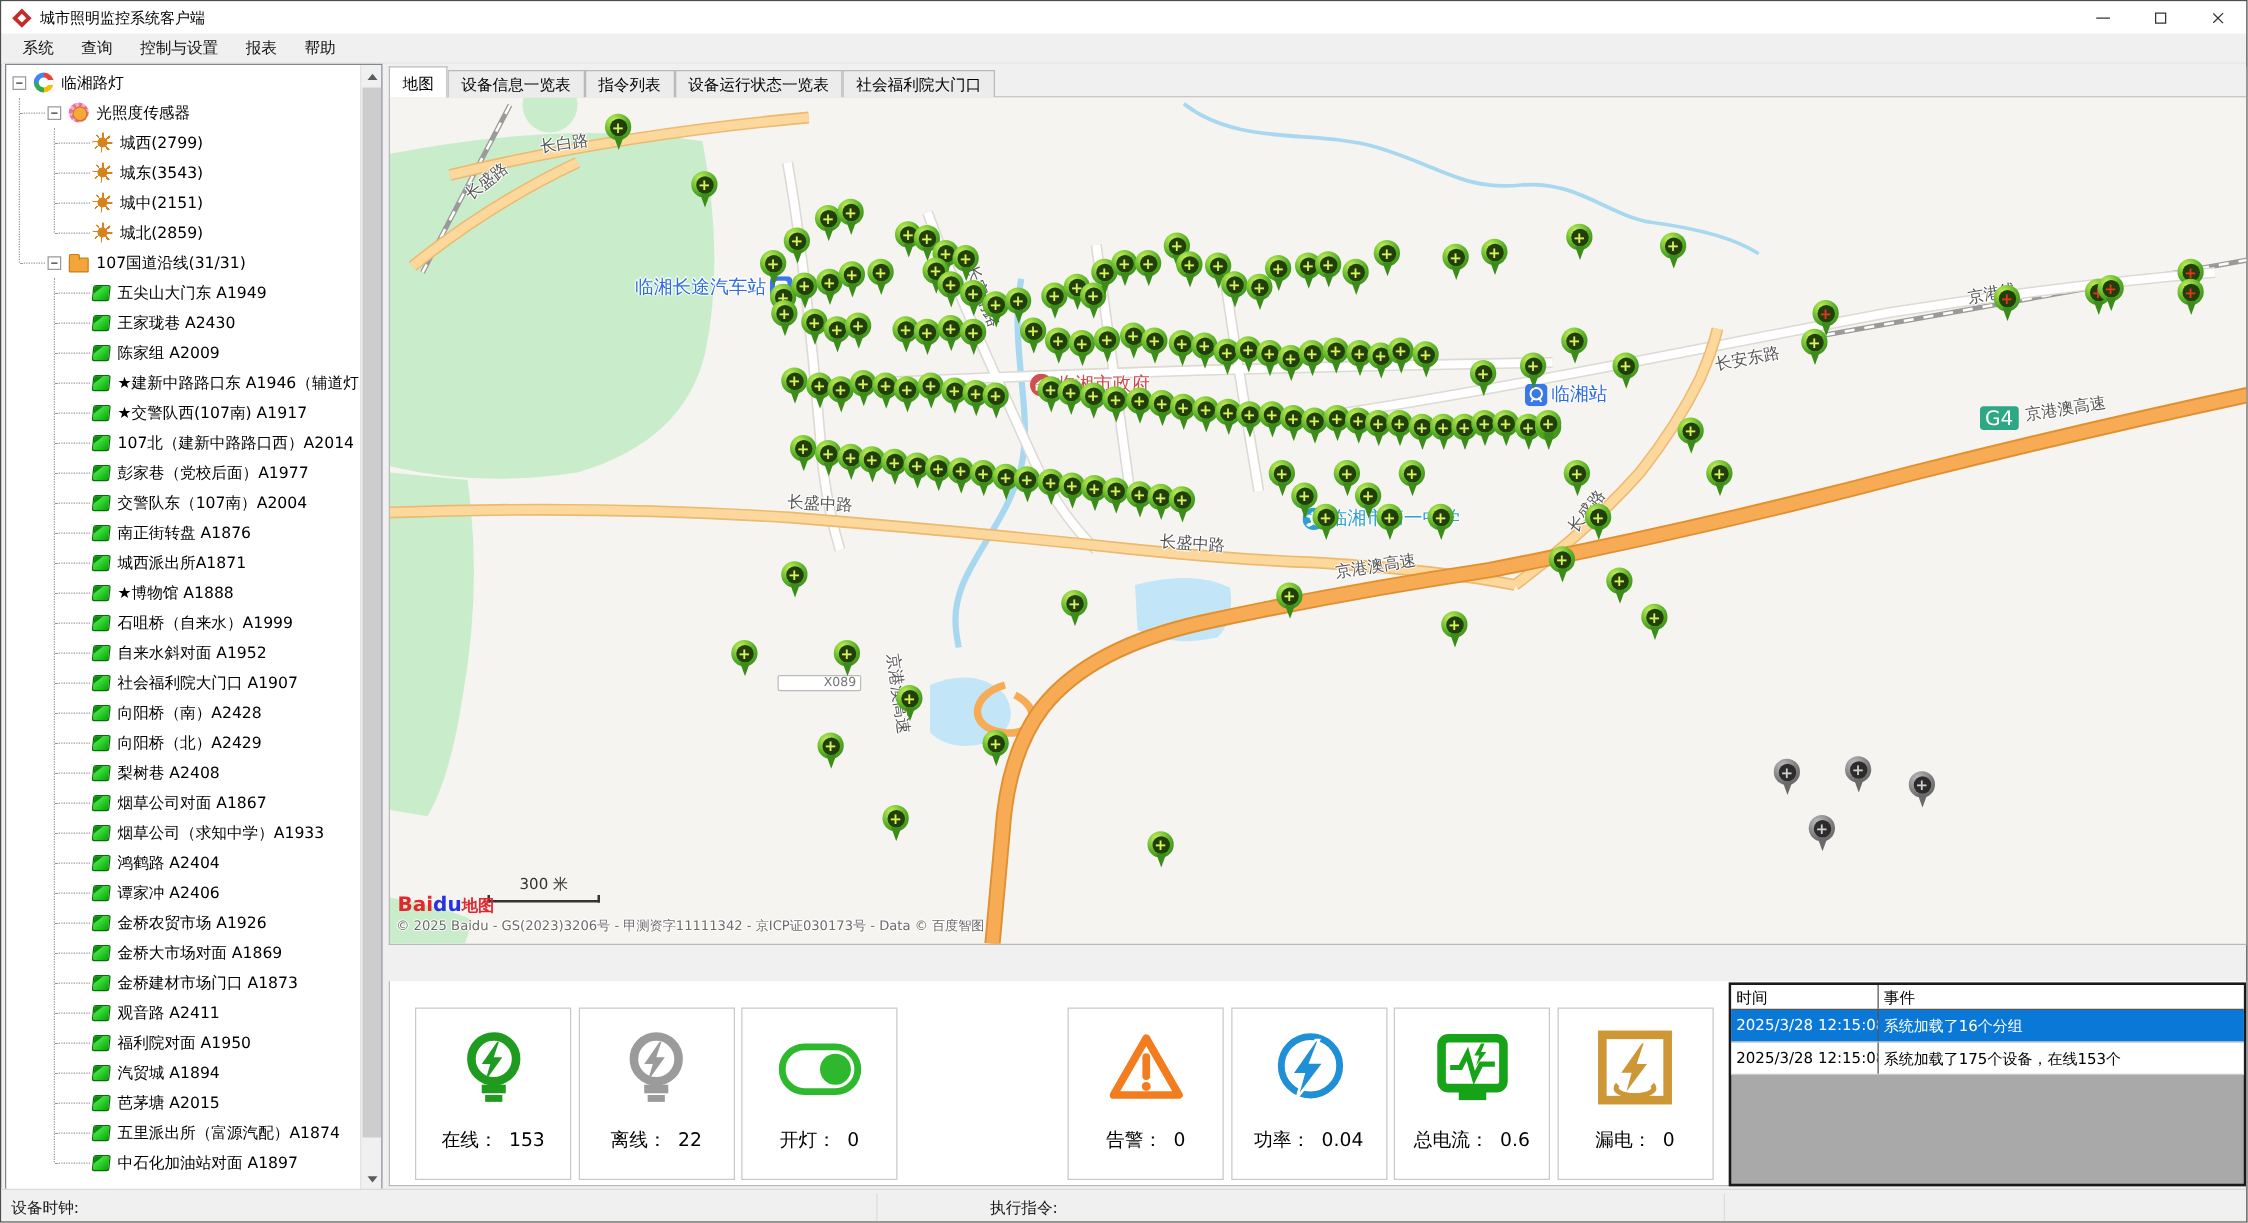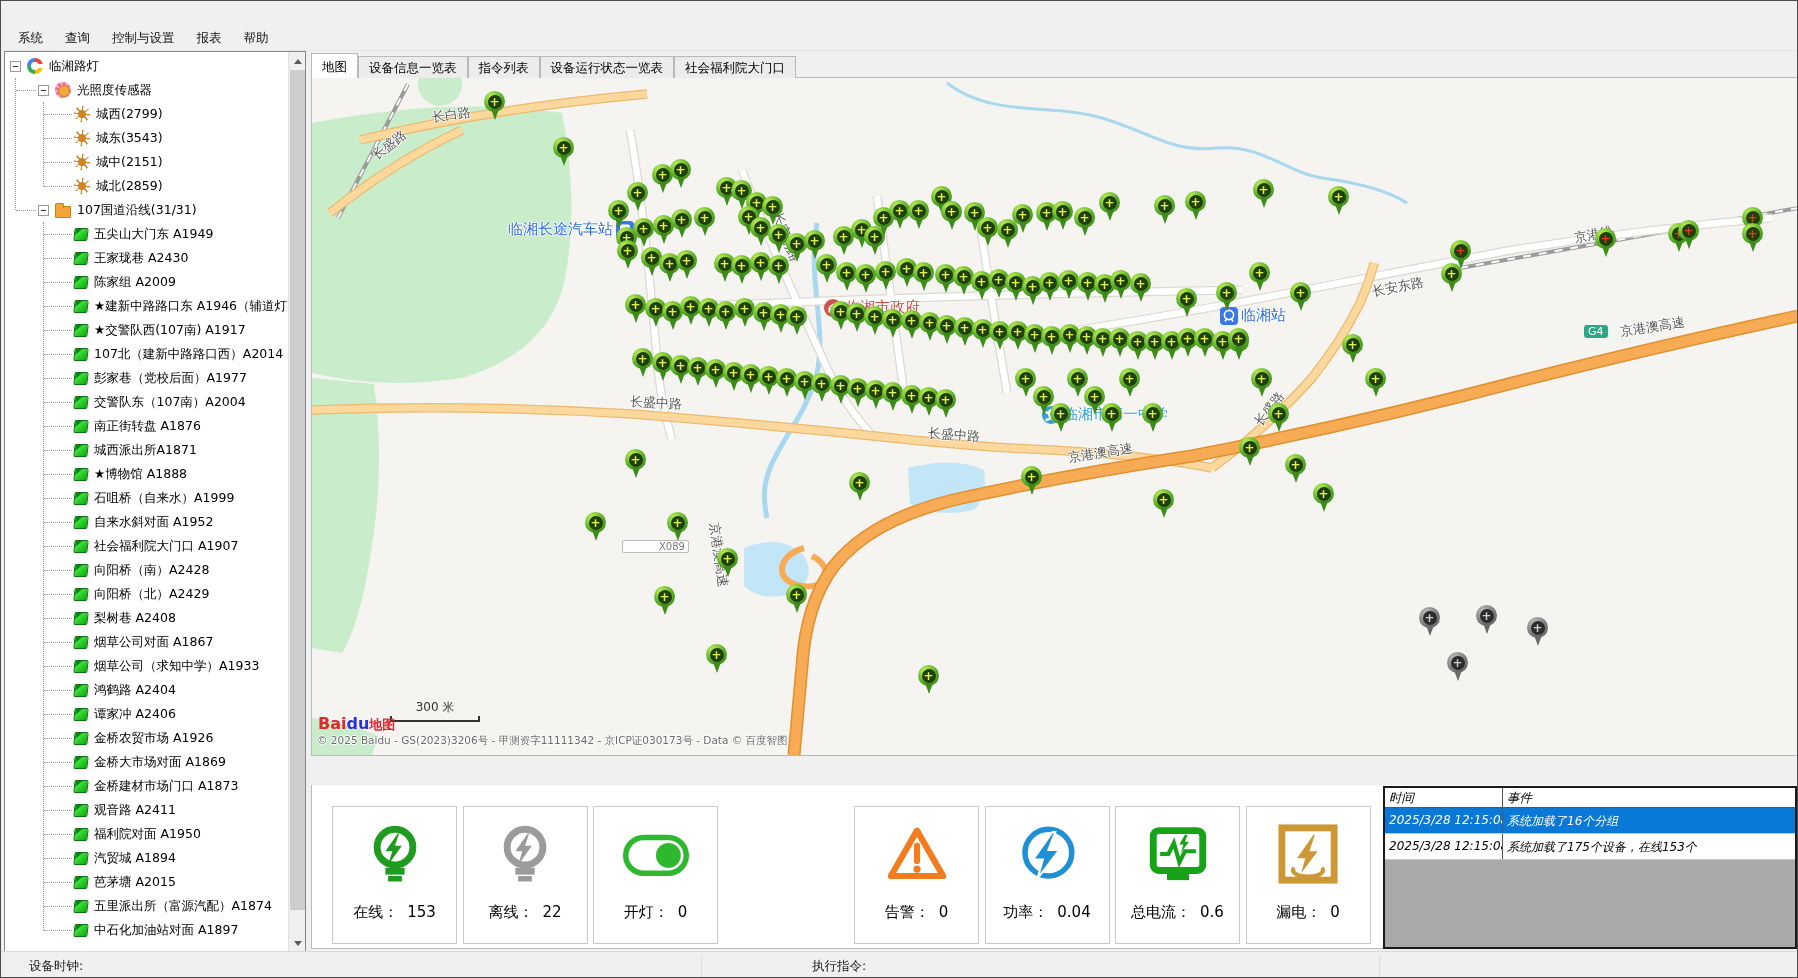--- a/index.html
+++ b/index.html
@@ -68,21 +68,21 @@
   .bottabs .tab{height:23px;} .bottabs .tab.active{height:27px;padding-top:7px;}
   
   .map{position:absolute;left:310px;top:77px;width:1488px;height:678px;background:#f6f4f0;
        border:1px solid #b9b9b9;border-top:none;overflow:hidden;}
   .map-svg{position:absolute;left:0;top:0;width:1486px;height:677px;z-index:1;}
   .rcase{fill:none;stroke:#ddd9d3;stroke-width:9;} .rfill{fill:none;stroke:#ffffff;stroke-width:6.5;}
   .acase{fill:none;stroke:#ecb970;stroke-width:9.5;} .afill{fill:none;stroke:#fdd89c;stroke-width:7;}
   .hcase{fill:none;stroke:#e0902f;stroke-width:13;} .hfill{fill:none;stroke:#f7ab55;stroke-width:10;}
   .rlabel{position:absolute;z-index:3;font-size:13px;color:#555;white-space:nowrap;
           text-shadow:1px 0 0 #fff,-1px 0 0 #fff,0 1px 0 #fff,0 -1px 0 #fff;}
-  .badge-green{background:#2ea884;color:#fff;font-size:11px;padding:0 4px;border-radius:3px;text-shadow:none;}
+  .badge-green{background:#2ea884;color:#fff;font-size:16px;padding:0 4px;border-radius:3px;text-shadow:none;}
   .badge-white{background:#fff;color:#777;font-size:10px;padding:0 3px;border:1px solid #bbb;border-radius:2px;text-shadow:none;}
   .poi{position:absolute;z-index:3;display:flex;align-items:center;gap:3px;font-size:15px;
        white-space:nowrap;text-shadow:1px 0 0 #fff,-1px 0 0 #fff,0 1px 0 #fff,0 -1px 0 #fff;}
   .poi .pic{width:18px;height:18px;flex:0 0 auto;}
   
   .pin{position:absolute;z-index:4;width:21px;height:21px;border-radius:50%;
        background:radial-gradient(circle at 35% 28%,#c4f25b,#54ad24 55%,#2f7d12);}
   .pin::before{content:"+";position:absolute;left:3.5px;top:3.5px;width:14px;height:14px;border-radius:50%;
        background:#223f0a;color:#d8f55e;font-size:12px;font-weight:bold;line-height:14px;text-align:center;}
   .pin::after{content:"";position:absolute;left:6.5px;top:18px;border-left:4px solid transparent;
@@ -101,40 +101,55 @@
   
   .botpanel{position:absolute;left:310px;top:784px;width:1488px;height:164px;background:#fff;
             border:1px solid #b9b9b9;border-top:none;}
   .card{position:absolute;top:21px;width:125px;height:138px;background:#fff;border:1px solid #c9c9c9;
         display:flex;flex-direction:column;align-items:center;}
   .cicon{margin-top:8px;height:78px;display:flex;align-items:center;}
   .cicon svg{width:66px;height:66px;}
   .clab{font-size:15px;color:#000;margin-top:10px;display:flex;gap:9px;}
   
   .eventbox{position:absolute;left:1382px;top:785px;width:414px;height:163px;background:#a9a9a9;
-            border:2px solid #1a1a1a;z-index:10;display:flex;flex-direction:column;font-style:italic;}
+            border:2px solid #1a1a1a;z-index:10;display:flex;flex-direction:column;}
   .evhead{display:flex;background:#fff;height:20px;border-bottom:1px solid #555;flex:0 0 auto;}
   .evhc{font-size:12.5px;color:#000;padding:2px 4px;}
   .evhc.t{width:118px;border-right:1px solid #555;} .evhc.e{flex:1;}
   .evrow{display:flex;background:#fff;height:26px;flex:0 0 auto;border-bottom:1px solid #c9c9c9;}
   .evrow.sel{background:#0a78d7;color:#fff;}
   .evc{font-size:12px;padding:5px 4px 0 4px;white-space:nowrap;overflow:hidden;}
   .evc.t{width:118px;border-right:1px solid #555;} .evc.e{flex:1;}
   
   .statusbar{position:absolute;left:0;top:950px;width:100%;height:28px;background:#f0f0f0;
              border-top:1px solid #d9d9d9;}
-  .sbitem{position:absolute;top:6px;font-size:12.5px;color:#1a1a1a;margin-left:20px;}
+  .sbitem{position:absolute;top:6px;font-size:12.5px;color:#1a1a1a;}
   .sb1{left:8px;} .sb2{left:791px;}
   .sbdiv{position:absolute;top:3px;height:22px;width:1px;background:#dcdcdc;}
 </style>
 </head>
 <body>
 
 <div class="win">
 
+  <div class="titlebar">
+    <div class="app-ico"></div>
+    <div class="wtitle">城市照明监控系统客户端</div>
+    <div class="winbtns">
+      <div class="wbtn">
+          <div class="gl-min"></div>
+        </div>
+      <div class="wbtn">
+          <div class="gl-max"></div>
+        </div>
+      <div class="wbtn">
+          <div class="gl-close"></div>
+        </div>
+    </div>
+  </div>
 
   <div class="menubar" id="menubar">
       <div class="mi">系统</div>
       <div class="mi">查询</div>
       <div class="mi">控制与设置</div>
       <div class="mi">报表</div>
       <div class="mi">帮助</div>
     </div>
 
   <div class="tree">

